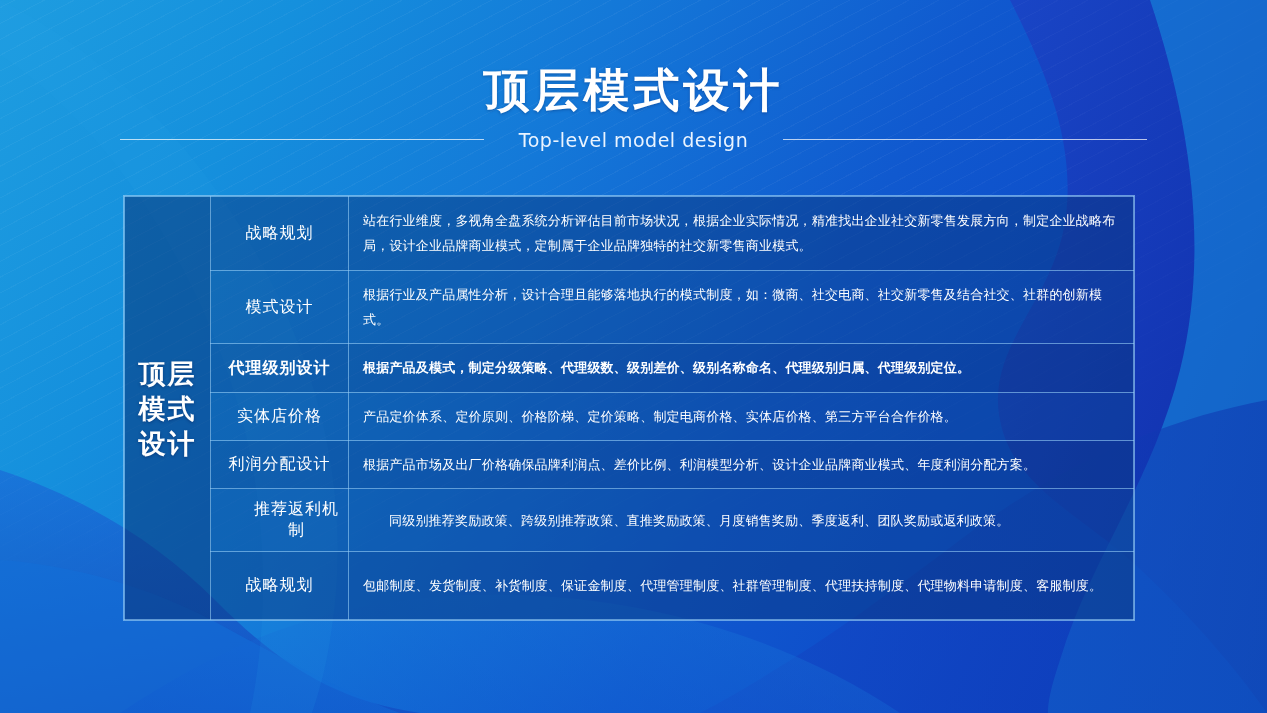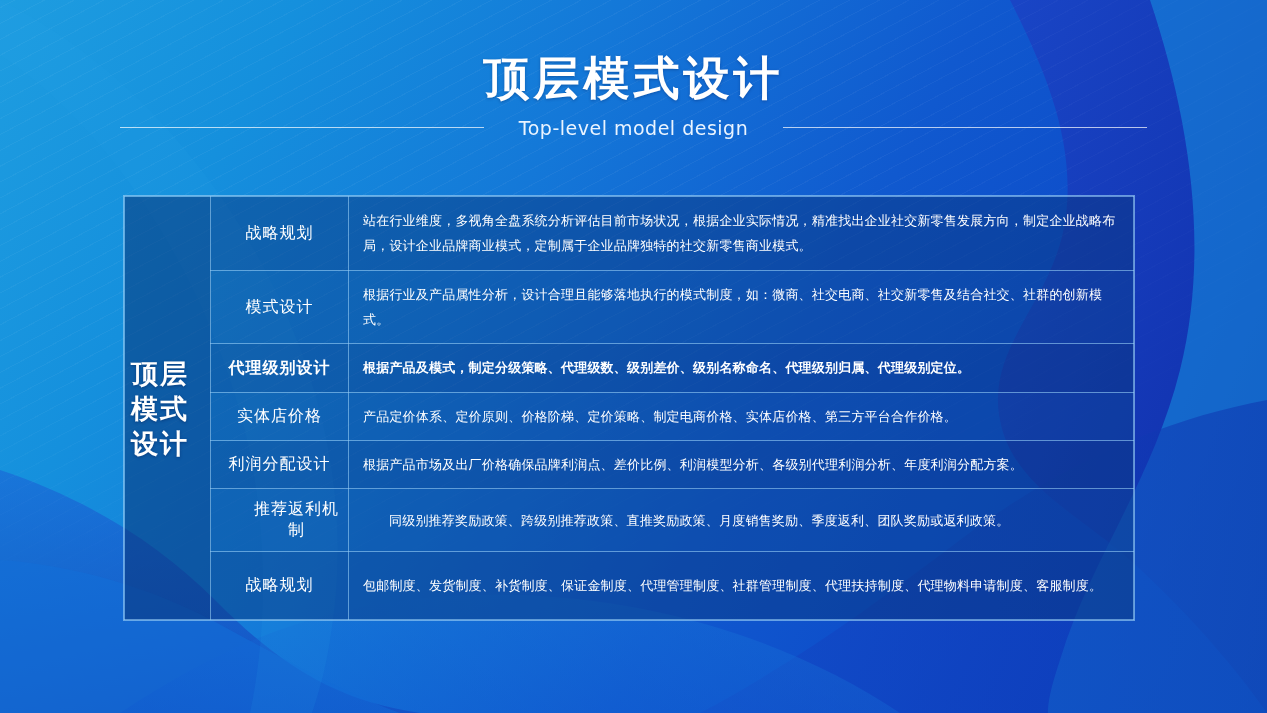--- a/index.html
+++ b/index.html
@@ -39,21 +39,21 @@
   }
 
   
   .header {
     position: absolute;
     top: 0; left: 0; right: 0;
     text-align: center;
     z-index: 5;
   }
   .title {
-    margin: 0;
+    margin: 12px;
     padding-top: 52px;
     font-size: 46px;
     font-weight: 700;
     color: #ffffff;
     letter-spacing: 4px;
     line-height: 1.15;
     text-shadow: 0 1px 3px rgba(0,30,90,.35);
   }
   .subtitle-row {
     display: flex;
@@ -92,20 +92,21 @@
     outline: 1px solid rgba(150,205,245,.65);
   }
   table.matrix td {
     border: 1px solid rgba(150,205,245,.60);
     vertical-align: middle;
     color: #ffffff;
   }
 
   td.group-cell {
     width: 86px;
+    text-align: center;
     padding: 0 6px;
     background: rgba(5, 44, 108, 0.30);
   }
   .group-label {
     font-size: 27px;
     font-weight: 700;
     line-height: 1.30;
     letter-spacing: 2px;
     white-space: pre-line;
     text-shadow: 0 1px 3px rgba(0,25,80,.45);
@@ -225,21 +226,21 @@
         <tr class="shade-a r3">
           <td class="name-cell">代理级别设计</td>
           <td class="desc-cell">根据产品及模式，制定分级策略、代理级数、级别差价、级别名称命名、代理级别归属、代理级别定位。</td>
         </tr>
         <tr class="shade-b r4">
           <td class="name-cell">实体店价格</td>
           <td class="desc-cell">产品定价体系、定价原则、价格阶梯、定价策略、制定电商价格、实体店价格、第三方平台合作价格。</td>
         </tr>
         <tr class="shade-a r5">
           <td class="name-cell">利润分配设计</td>
-          <td class="desc-cell">根据产品市场及出厂价格确保品牌利润点、差价比例、利润模型分析、各级别代理利润分析、年度利润分配方案。</td>
+          <td class="desc-cell">根据产品市场及出厂价格确保品牌利润点、差价比例、利润模型分析、设计企业品牌商业模式、年度利润分配方案。</td>
         </tr>
         <tr class="shade-b r6">
           <td class="name-cell">推荐返利机制</td>
           <td class="desc-cell">同级别推荐奖励政策、跨级别推荐政策、直推奖励政策、月度销售奖励、季度返利、团队奖励或返利政策。</td>
         </tr>
         <tr class="shade-a r7">
           <td class="name-cell">战略规划</td>
           <td class="desc-cell">包邮制度、发货制度、补货制度、保证金制度、代理管理制度、社群管理制度、代理扶持制度、代理物料申请制度、客服制度。</td>
         </tr>
       </tbody>

